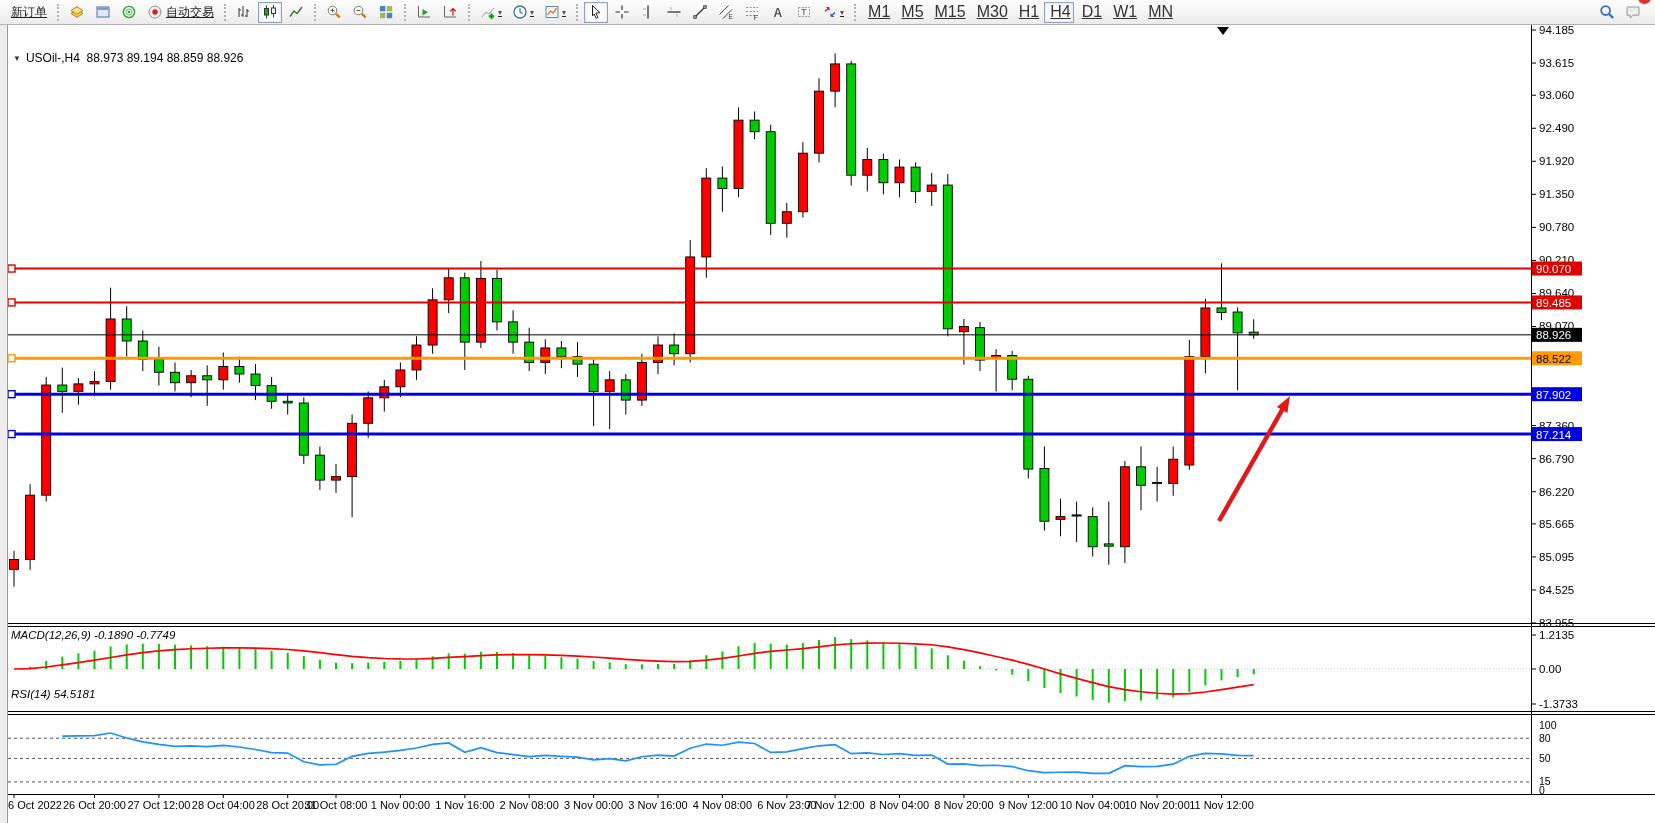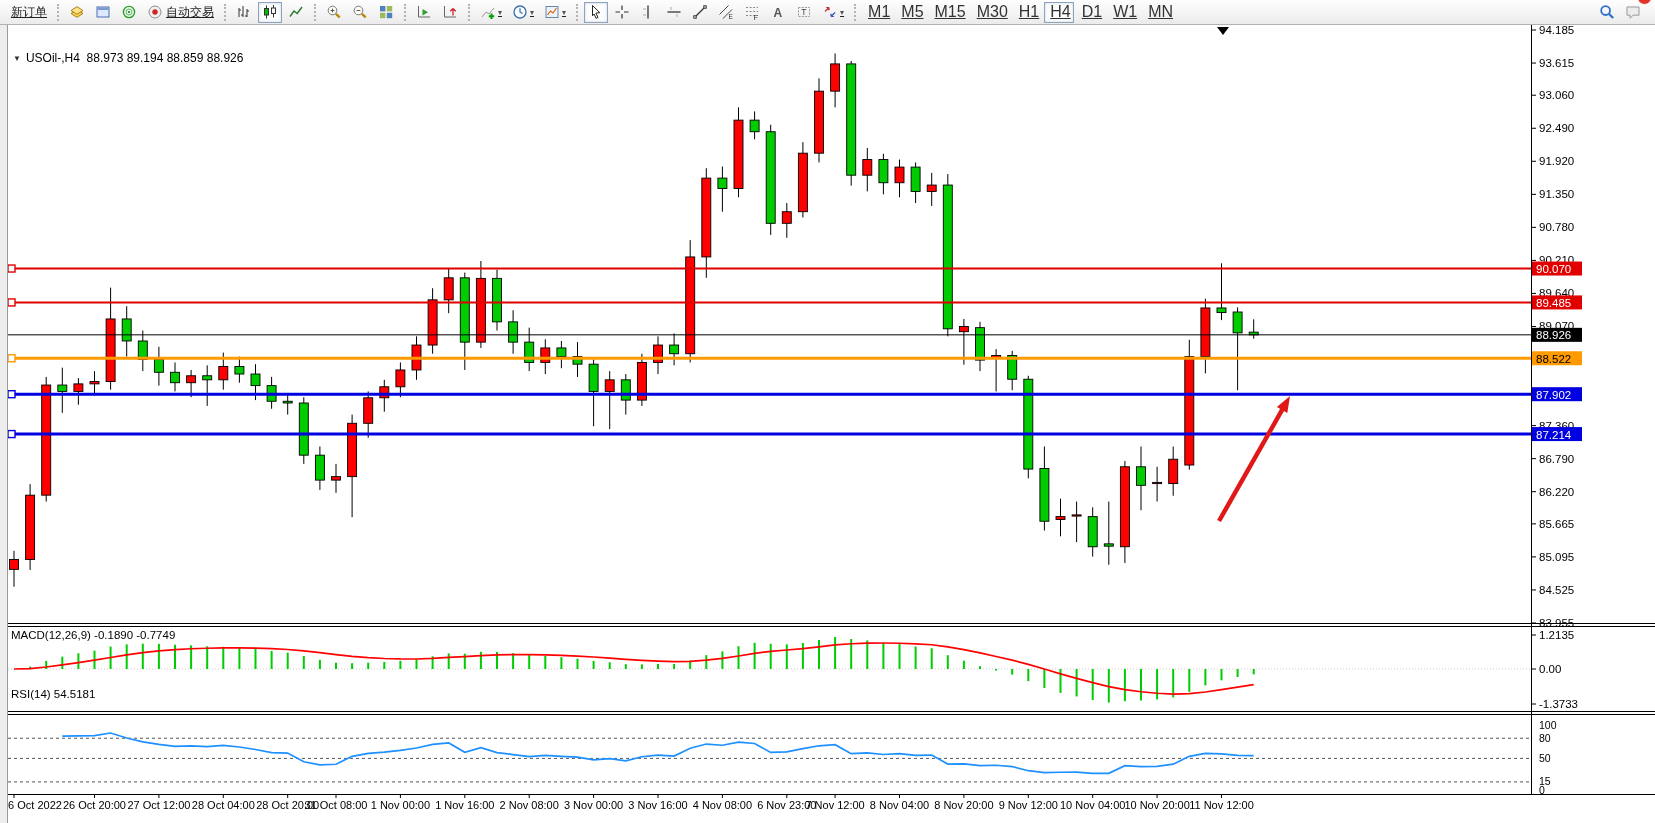--- a/index.html
+++ b/index.html
@@ -14,21 +14,21 @@
   .tf{font-size:16px;color:#333;min-width:25px;padding:0 2px;}
   .grip{width:0;height:17px;border-left:2px dotted #b3b3b3;margin:0 5px;}
   .right{margin-left:auto;display:flex;align-items:center;margin-right:6px;}
   .chatwrap{position:relative;}
   .badge{position:absolute;top:-4px;right:-6px;background:#e03226;color:#fff;font-size:9px;width:13px;height:13px;
     border-radius:50%;display:flex;align-items:center;justify-content:center;font-weight:bold;border:1px solid #fff;}
   #cv{position:absolute;top:0;left:0;z-index:1;}
   .left-strip{position:absolute;left:0;top:25px;width:7px;height:798px;background:#ededed;border-right:1px solid #9a9a9a;z-index:2;}
   .chart-title{position:absolute;left:13px;top:29px;font-size:12px;color:#000;z-index:3;white-space:nowrap;margin-top:22px;}
   .chart-title .tri{font-size:8px;color:#333;margin-right:5px;vertical-align:1px;}
-  .panel-label{position:absolute;font-size:11.5px;color:#000;z-index:3;white-space:nowrap;}
+  .panel-label{position:absolute;font-size:11.5px;color:#000;z-index:3;white-space:nowrap;font-style:italic;}
   svg text{font-family:"Liberation Sans",sans-serif;}
 </style>
 </head>
 <body>
 
 <div class="toolbar" id="toolbar">
     <button class="tb txt">
       <span class="lbl">新订单</span>
     </button>
     <div class="grip"></div>

